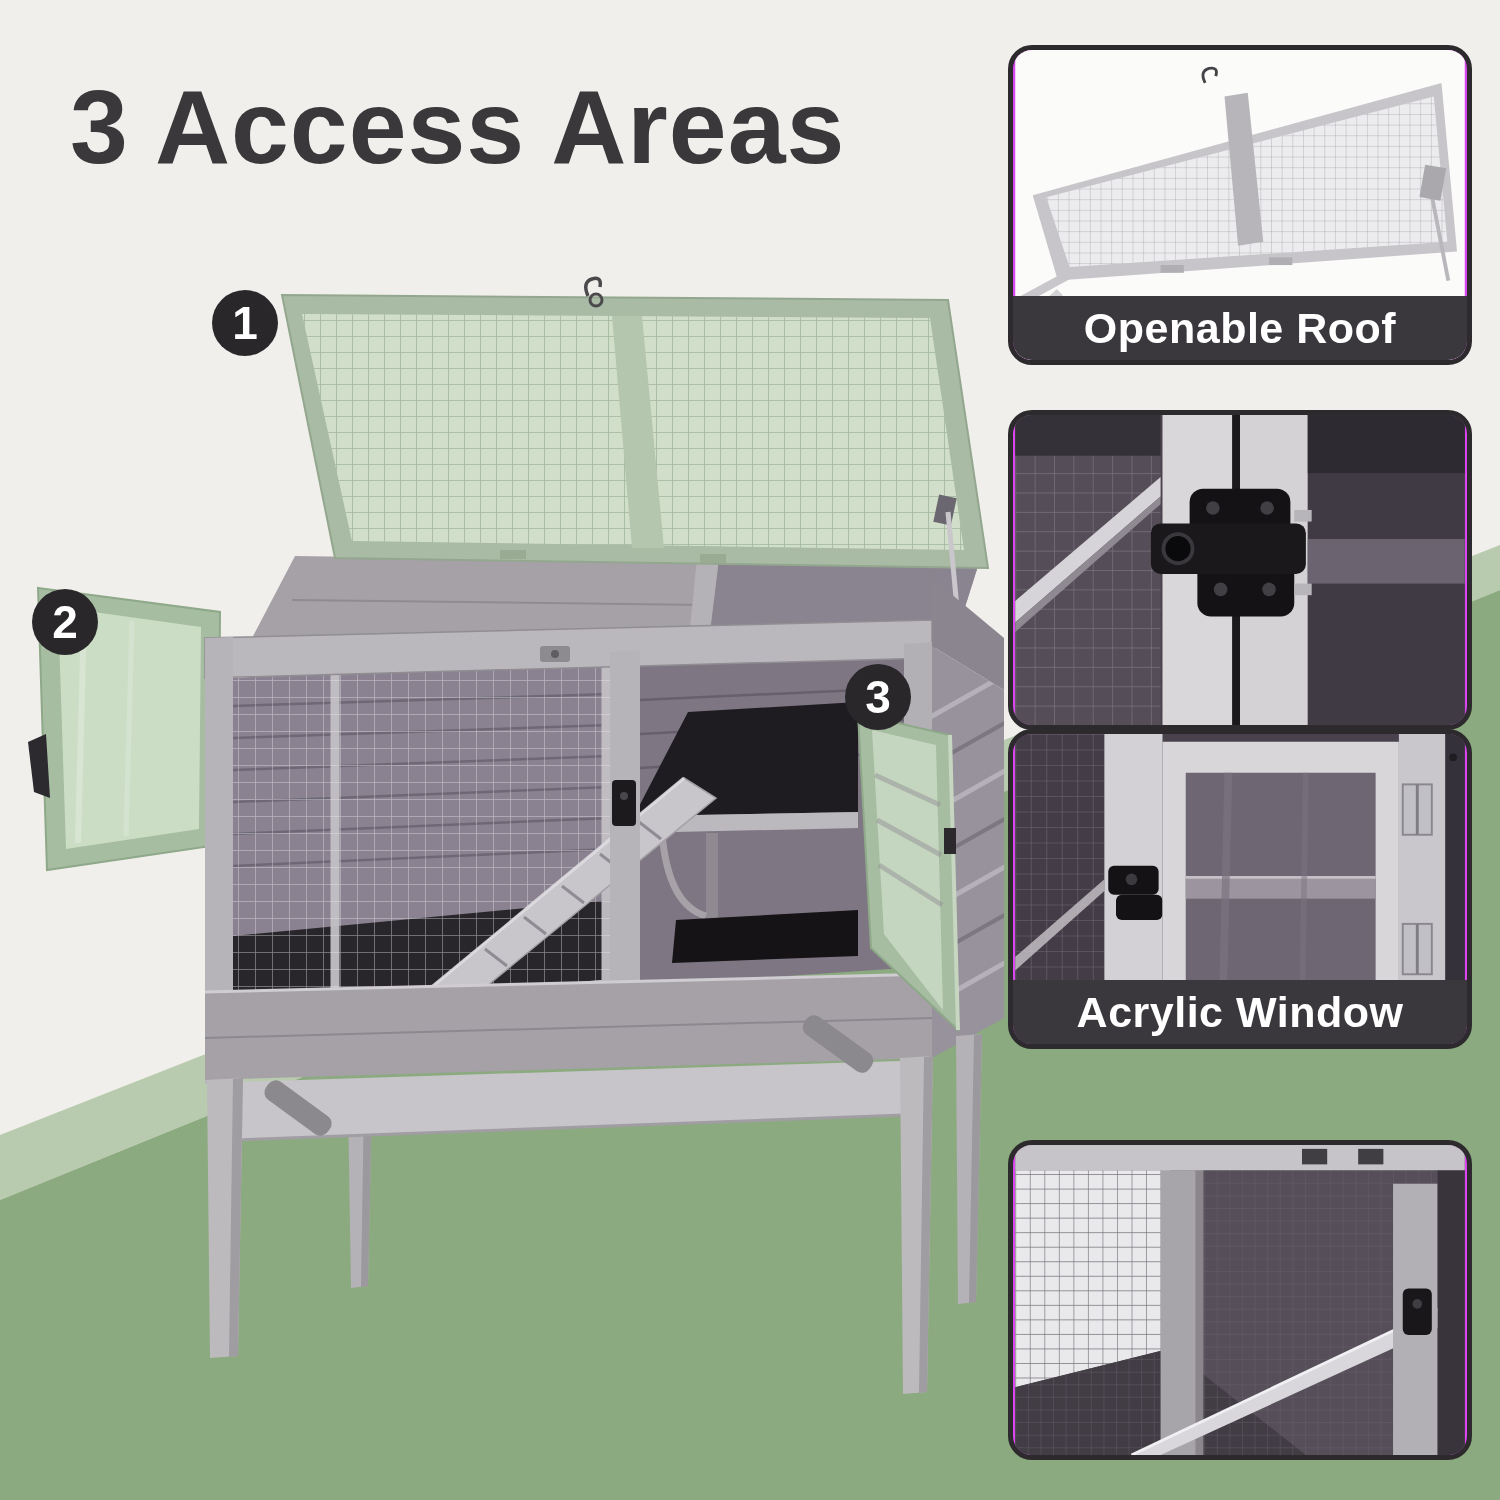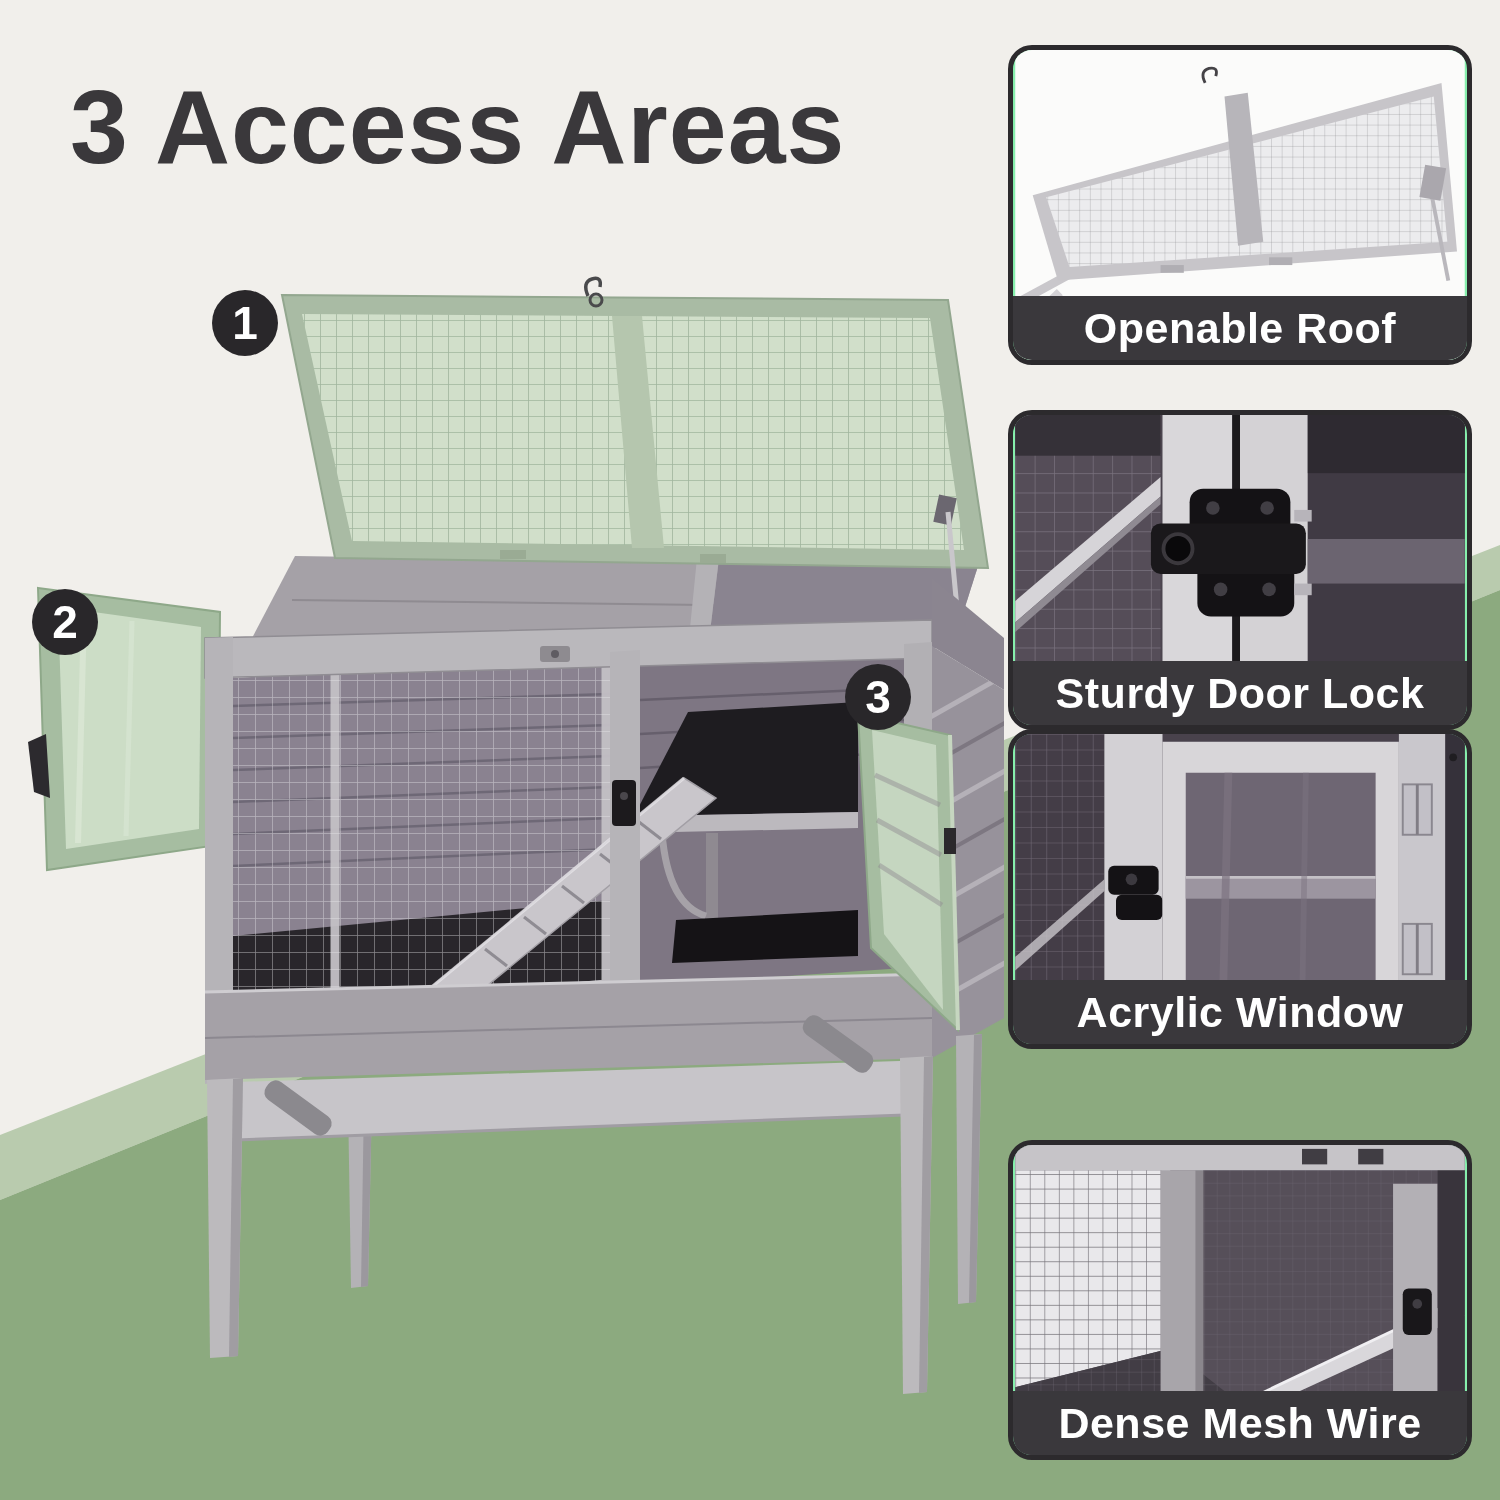--- a/index.html
+++ b/index.html
@@ -24,21 +24,21 @@
     display:flex;align-items:center;justify-content:center;
     user-select:none;
   }
   .badge-1{left:212px;top:290px;}
   .badge-2{left:32px;top:589px;}
   .badge-3{left:845px;top:664px;}
   .panel-col{position:absolute;left:1008px;top:0;width:464px;height:1500px;}
   .panel{
     position:absolute;left:0;width:464px;height:320px;margin:0;
     border:5px solid #2c2a2d;border-radius:24px;overflow:hidden;
-    background:#86efac;box-sizing:border-box;
+    background:#d946ef;box-sizing:border-box;
   }
   .panel-1{top:45px;} .panel-2{top:410px;} .panel-3{top:729px;} .panel-4{top:1140px;}
   .panel svg{position:absolute;left:0;top:0;width:100%;height:100%;display:block;}
   .panel figcaption{
     position:absolute;left:0;right:0;bottom:0;height:64px;
     background:var(--caption_band,#3a383c);
     color:var(--caption_text,#ffffff);
     font-size:43px;font-weight:bold;text-align:center;line-height:64px;
     letter-spacing:0.5px;
   }
@@ -265,21 +265,20 @@
         <rect x="188" y="150" width="100" height="58" rx="14" fill="#141215"></rect>
         <rect x="140" y="112" width="160" height="52" rx="10" fill="#1a181b"></rect>
         <circle cx="168" cy="138" r="15" fill="#0a090b" stroke="#3b383d" stroke-width="4"></circle>
         <circle cx="204" cy="96" r="7" fill="#413e44"></circle>
         <circle cx="260" cy="96" r="7" fill="#413e44"></circle>
         <circle cx="212" cy="180" r="7" fill="#413e44"></circle>
         <circle cx="262" cy="180" r="7" fill="#413e44"></circle>
         <rect x="288" y="98" width="18" height="12" fill="#b7b4ba"></rect>
         <rect x="288" y="174" width="18" height="12" fill="#b7b4ba"></rect>
       </svg>
-      <figcaption>Sturdy Door Lock</figcaption>
     </figure>
 
     <figure class="panel panel-3">
       <svg viewBox="0 0 464 320" aria-hidden="true">
         <defs>
           <pattern id="p3m" width="16" height="16" patternUnits="userSpaceOnUse">
             <path d="M0 0H16M0 0V16" stroke="#8d8692" stroke-width="1.2" opacity="0.6" fill="none"></path>
           </pattern>
         </defs>
         <rect width="464" height="320" fill="#49424c"></rect>
@@ -328,17 +327,16 @@
         <polygon points="120,320 440,168 464,176 150,320" fill="#d9d7db"></polygon>
         <line x1="440" y1="168" x2="120" y2="320" stroke="#f0eff2" stroke-width="3"></line>
         <rect x="390" y="40" width="46" height="280" fill="#b3b0b5"></rect>
         <rect x="400" y="148" width="30" height="48" rx="6" fill="#19171a"></rect>
         <circle cx="415" cy="164" r="5" fill="#403d43"></circle>
         <rect x="436" y="26" width="28" height="294" fill="#39343c"></rect>
         <rect x="0" y="0" width="464" height="26" fill="#c6c4c8"></rect>
         <rect x="296" y="4" width="26" height="16" fill="#403d43"></rect>
         <rect x="354" y="4" width="26" height="16" fill="#403d43"></rect>
       </svg>
-      <figcaption>Dense Mesh Wire</figcaption>
     </figure>
 
   </div>
 </div>
 
 </body></html>

